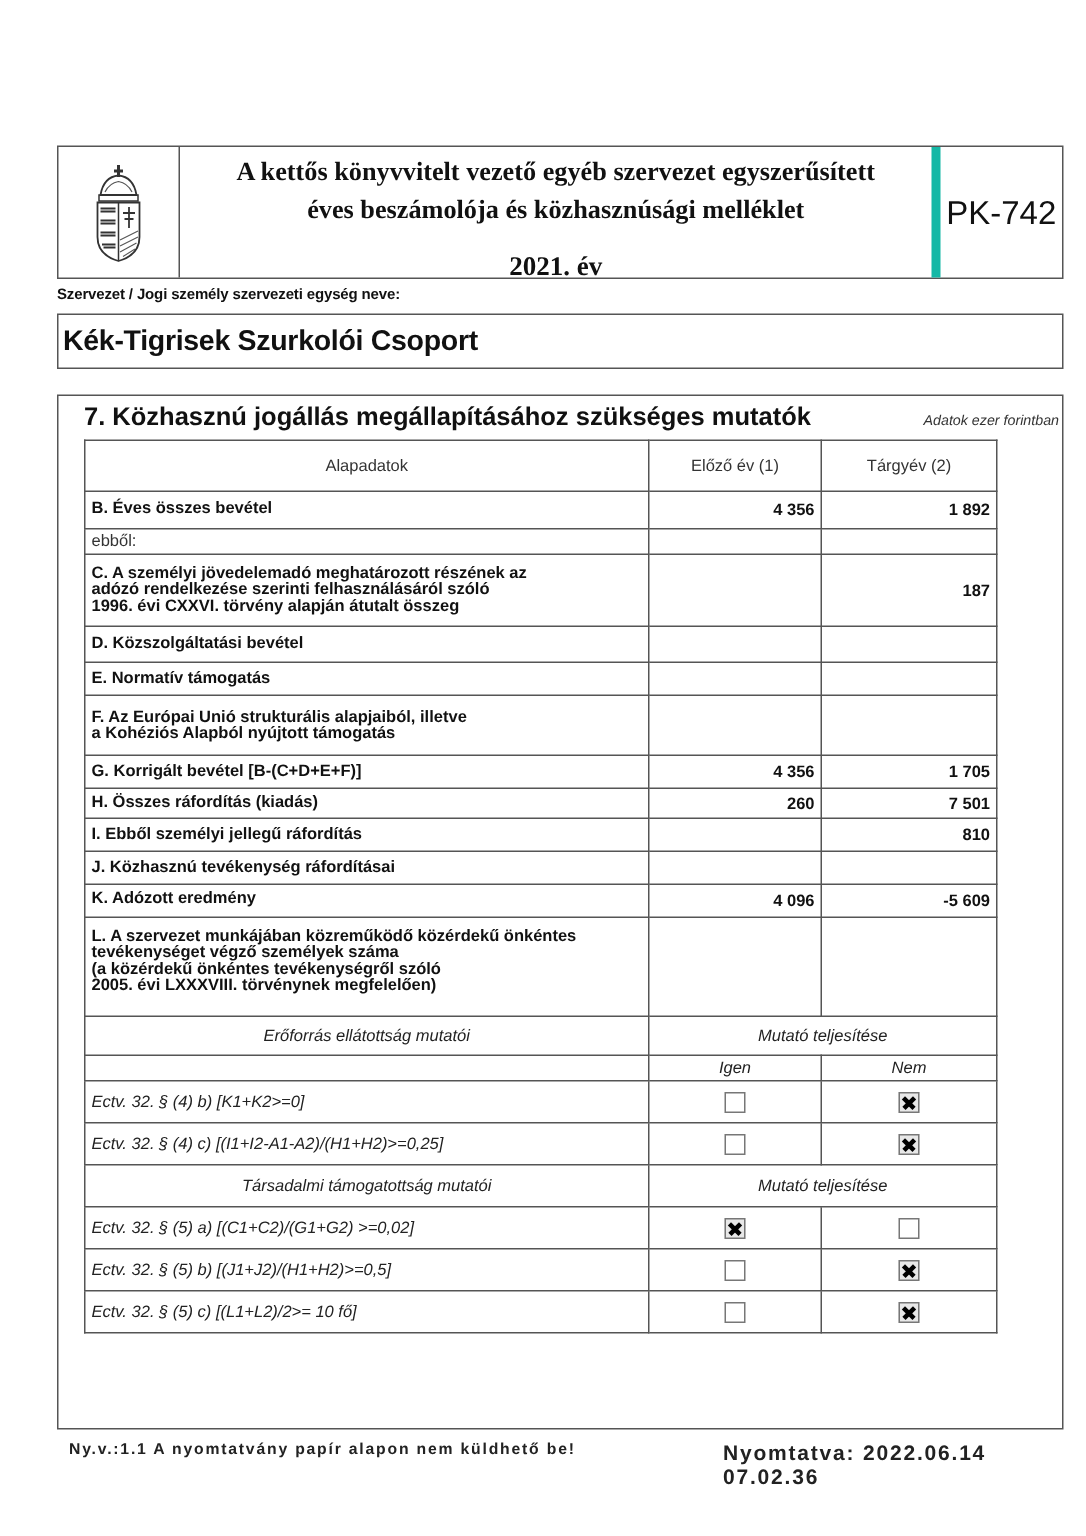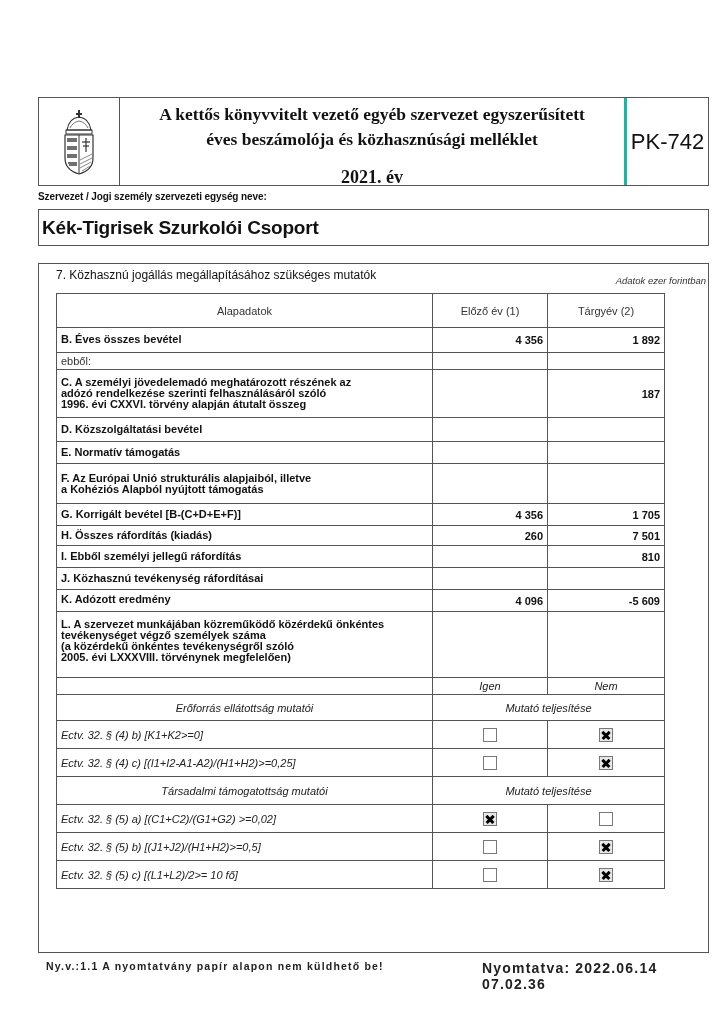--- a/index.html
+++ b/index.html
@@ -4,36 +4,36 @@
 <style>
   * { box-sizing: border-box; margin: 0; padding: 0; }
   html, body { width: 724px; height: 1024px; background: #ffffff; overflow: hidden; }
   body { position: relative; font-family: "Liberation Sans", sans-serif; color: #111; }
 
   .header {
     position: absolute; left: 38px; top: 97px; width: 671px; height: 89px;
     border: 1px solid #555; display: flex;
   }
   .header .logo-cell { width: 81px; border-right: 1px solid #555; display: flex; align-items: center; justify-content: center; }
-  .header .title-cell { flex: 1; border-right: 3px solid #14b8a6; text-align: center; font-family: "Liberation Serif", serif; font-weight: bold; }
+  .header .title-cell { flex: 1; border-right: 6px solid #14b8a6; text-align: center; font-family: "Liberation Serif", serif; font-weight: bold; }
   .header .title-cell .t1 { font-size: 17.5px; line-height: 18px; margin-top: 7px; }
   .header .title-cell .year { font-size: 18px; margin-top: 19px; }
   .header .code-cell { width: 81px; display: flex; align-items: center; justify-content: center; font-family: Liberation Sans, sans-serif; font-size: 22px; }
 
   .org-label { position: absolute; left: 38px; top: 191px; font-size: 10px; font-weight: bold; letter-spacing: -0.1px; }
   .org-box {
     position: absolute; left: 38px; top: 209px; width: 671px; height: 37px;
     border: 1px solid #555; padding-left: 3px; font-size: 19px; font-weight: bold; line-height: 36px; letter-spacing: -0.2px;
   }
 
   .section {
     position: absolute; left: 38px; top: 263px; width: 671px; height: 690px;
     border: 1px solid #555;
   }
-  .section-title { position: absolute; left: 17px; top: 4px; font-size: 12px; font-weight: normal; }
+  .section-title { position: absolute; left: 17px; top: 4px; font-size: 17px; font-weight: bold; }
   .unit-note { position: absolute; right: 2px; top: 11px; font-size: 9.5px; font-style: italic; color: #333; }
 
   table.grid {
     position: absolute; left: 17px; top: 29px; width: 608px;
     border-collapse: collapse; table-layout: fixed;
   }
   table.grid td { border: 1px solid #555; font-size: 11px; vertical-align: middle; padding: 0 4px; }
   td.lbl { font-weight: bold; padding-left: 10px; line-height: 11px; }
   td.num { text-align: right; font-weight: bold; padding-right: 4px; vertical-align: bottom; padding-bottom: 3px; }
   td.hdr { text-align: center; font-size: 11px; color: #333; }
@@ -184,29 +184,29 @@
       <td class="lbl" style="vertical-align:top;padding-top:7px">
         <div>L. A szervezet munkájában közreműködő közérdekű önkéntes</div>
         <div>tevékenységet végző személyek száma</div>
         <div>(a közérdekű önkéntes tevékenységről szóló</div>
         <div>2005. évi LXXXVIII. törvénynek megfelelően)</div>
       </td>
       <td class="num"></td>
       <td class="num"></td>
     </tr>
 
+    <tr style="height:26px">
+      <td class="ital-c">Erőforrás ellátottság mutatói</td>
+      <td class="ital-c" colspan="2">Mutató teljesítése</td>
+    </tr>
     <tr style="height:17px">
       <td></td>
       <td class="ital-c">Igen</td>
       <td class="ital-c">Nem</td>
     </tr>
-    <tr style="height:26px">
-      <td class="ital-c">Erőforrás ellátottság mutatói</td>
-      <td class="ital-c" colspan="2">Mutató teljesítése</td>
-    </tr>
     <tr style="height:28px">
       <td class="ital">Ectv. 32. § (4) b) [K1+K2&gt;=0]</td>
       <td class="chk"><span class="cb"></span></td>
       <td class="chk"><span class="cb on"></span></td>
     </tr>
     <tr style="height:28px">
       <td class="ital">Ectv. 32. § (4) c) [(I1+I2-A1-A2)/(H1+H2)&gt;=0,25]</td>
       <td class="chk"><span class="cb"></span></td>
       <td class="chk"><span class="cb on"></span></td>
     </tr>

